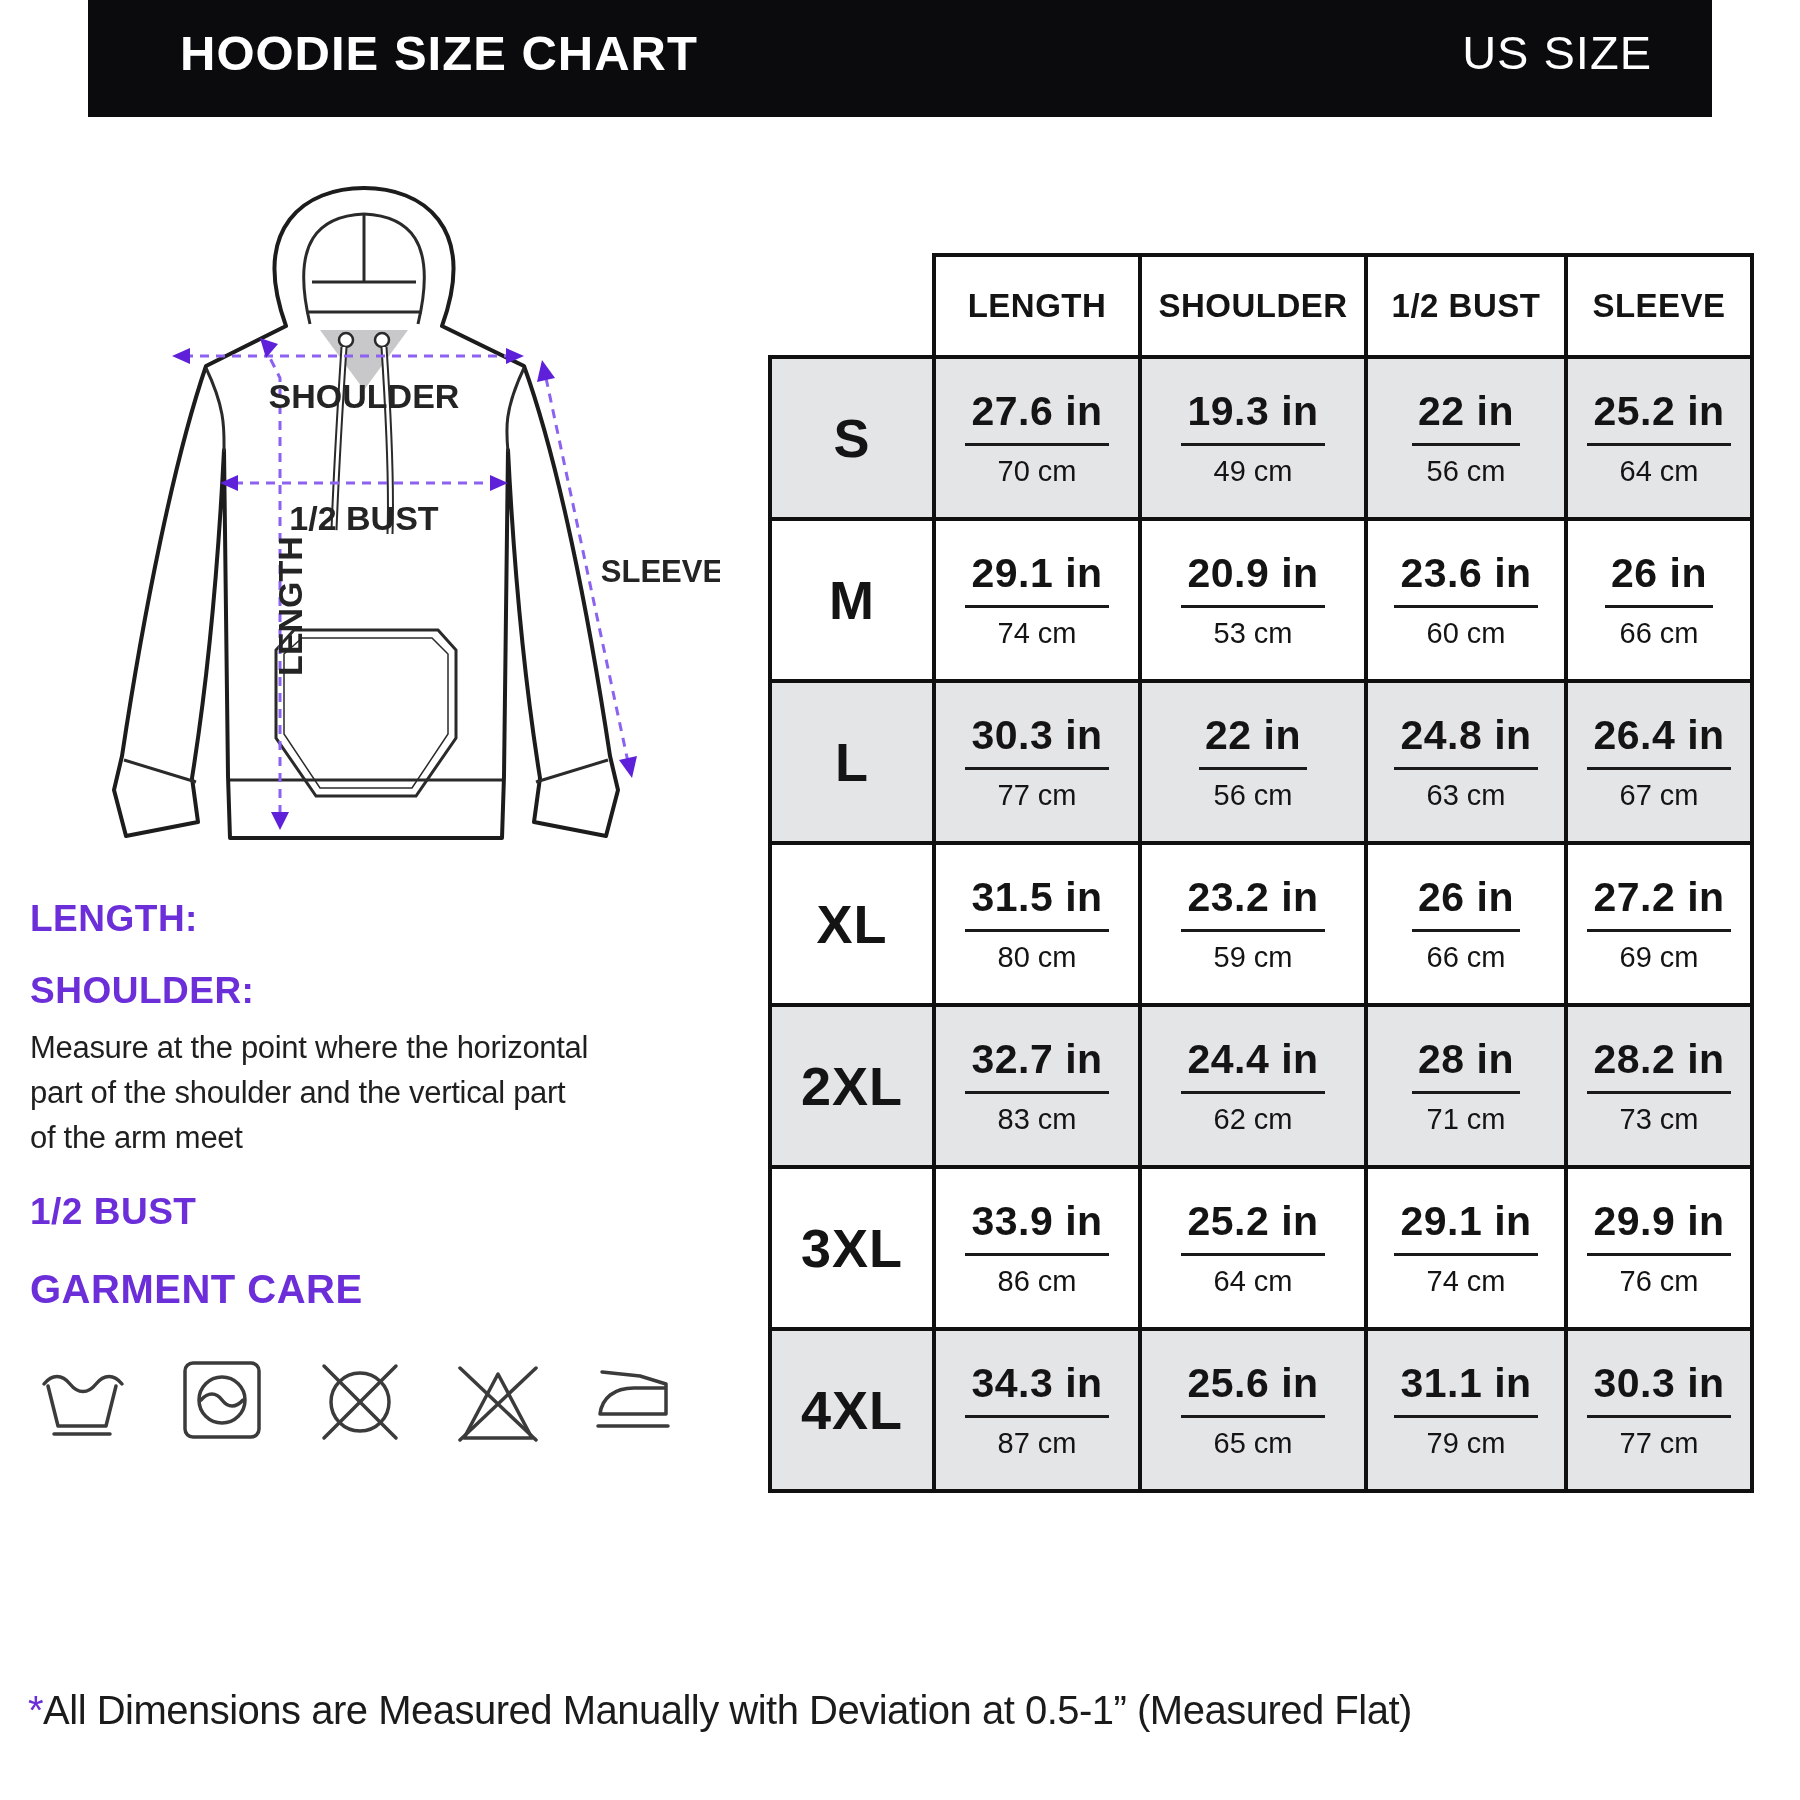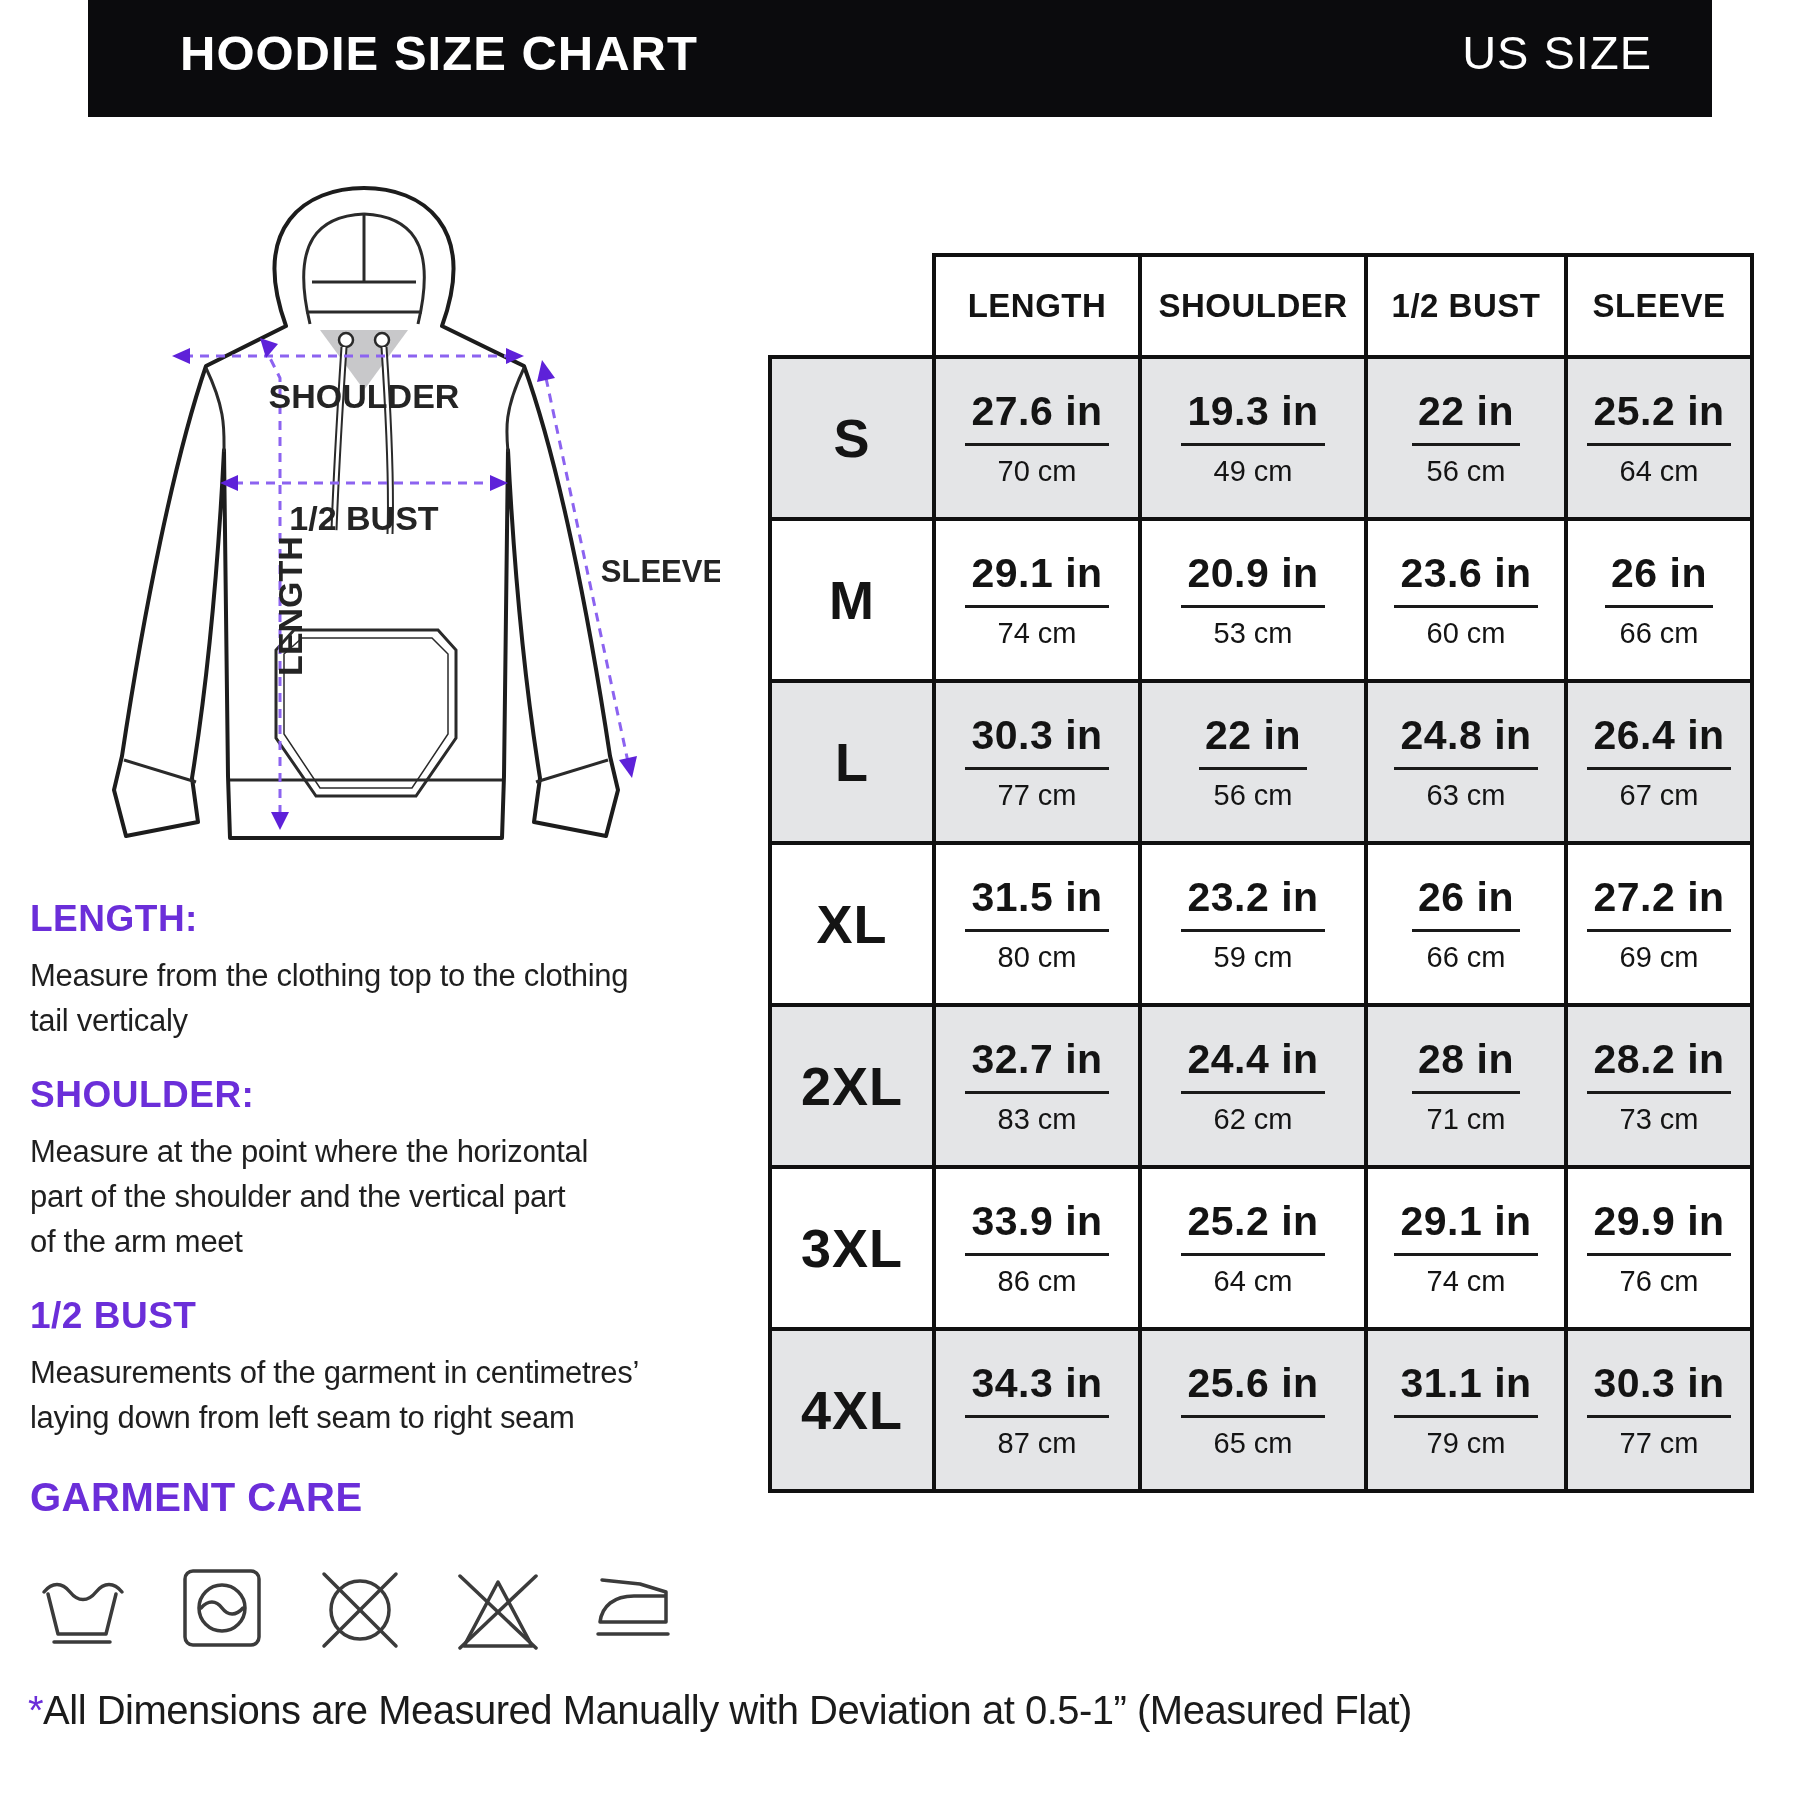--- a/index.html
+++ b/index.html
@@ -122,31 +122,27 @@
 
     <text class="dlabel" x="312" y="230" font-size="34" text-anchor="middle">SHOULDER</text>
     <text class="dlabel" x="312" y="352" font-size="34" text-anchor="middle">1/2 BUST</text>
     <text class="dlabel" x="250" y="428" font-size="34" text-anchor="middle" transform="rotate(-90 250 428)">LENGTH</text>
     <text class="dlabel" x="610" y="404" font-size="31" text-anchor="middle">SLEEVE</text>
   </svg>
 </div>
 
 <div class="descriptions">
   <div class="desc-heading">LENGTH:</div>
-  <div class="desc-body">Measure from the clothing top to the clothing
-tail verticaly</div>
 
   <div class="desc-heading mt">SHOULDER:</div>
   <div class="desc-body">Measure at the point where the horizontal
 part of the shoulder and the vertical part
 of the arm meet</div>
 
   <div class="desc-heading mt">1/2 BUST</div>
-  <div class="desc-body">Measurements of the garment in centimetres’
-laying down from left seam to right seam</div>
 
   <div class="care-heading">GARMENT CARE</div>
 
   <div class="care-icons">
     <svg viewBox="0 0 92 92">
       <path class="care-stroke" d="M 6,30 C 14,20 24,20 32,30 C 40,40 50,40 58,30 C 66,20 76,20 84,30"></path>
       <path class="care-stroke" d="M 10,32 L 20,72 L 68,72 L 78,32"></path>
       <path class="care-stroke" d="M 16,80 L 72,80"></path>
     </svg>
     <svg viewBox="0 0 92 92">

